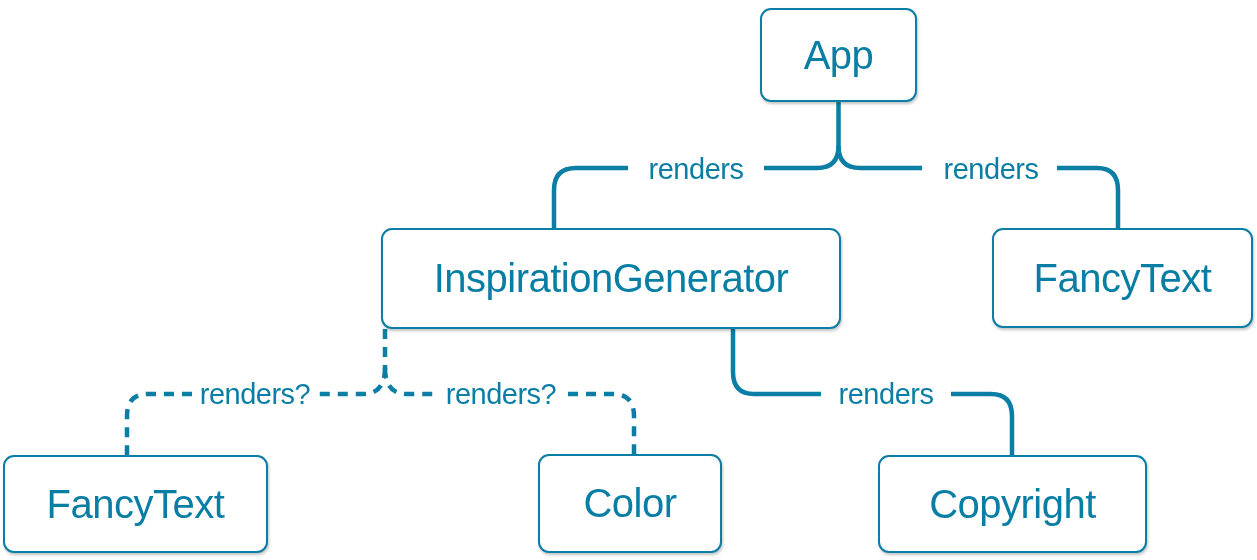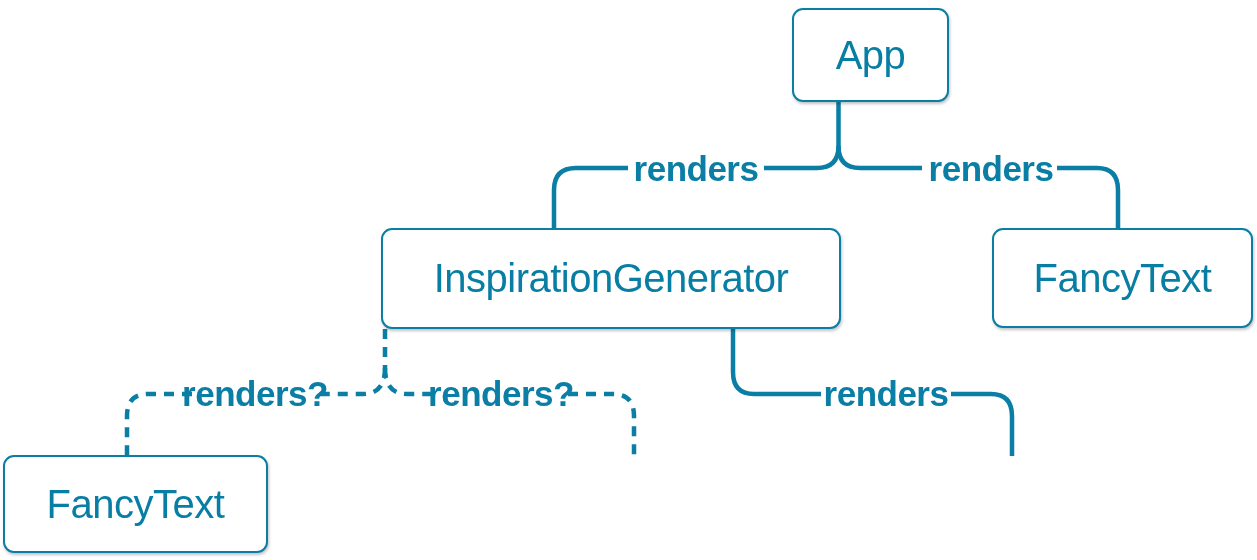--- a/index.html
+++ b/index.html
@@ -45,22 +45,22 @@
     color: #087ea4;
     font-size: 40px;
     font-weight: 500;
     letter-spacing: -0.5px;
     white-space: nowrap;
   }
   .edge-label {
     position: absolute;
     transform: translate(-50%, -50%);
     color: #0a7ea4;
-    font-size: 35px;
-    font-weight: bold;
+    font-size: 29px;
+    font-weight: normal;
     letter-spacing: -0.5px;
     white-space: nowrap;
   }
 </style>
 </head>
 <body>
 
 <div class="canvas">
 
   <svg class="edges-layer" width="1257" height="560" viewBox="0 0 1257 560" xmlns="http://www.w3.org/2000/svg">
@@ -74,37 +74,43 @@
     <path class="edge" d="M 733 329 V 372 Q 733 394 754 394 H 821"></path>
     <path class="edge" d="M 951 394 H 991 Q 1012 394 1012 416 V 456"></path>
 
     <path class="edge dashed" d="M 385 329 V 368"></path>
     <path class="edge dashed" d="M 385 368 Q 385 394 363 394 H 318"></path>
     <path class="edge dashed" d="M 192 394 H 148 Q 127 394 127 416 V 456"></path>
     <path class="edge dashed" d="M 385 368 Q 385 394 407 394 H 434"></path>
     <path class="edge dashed" d="M 568 394 H 613 Q 634 394 634 416 V 455"></path>
   </svg>
 
-  <div class="node" style="left:792px; top:8px; width:157px; height:94px;">
+  <div class="node" style="left:760px; top:8px; width:157px; height:94px;">
     <span class="node-label">App</span>
   </div>
 
   <div class="node" style="left:333px; top:228px; width:460px; height:101px;margin-left:48px;">
     <span class="node-label">InspirationGenerator</span>
   </div>
 
   <div class="node" style="left:992px; top:228px; width:261px; height:100px;">
     <span class="node-label">FancyText</span>
   </div>
 
   <div class="node" style="left:3px; top:455px; width:265px; height:98px;">
     <span class="node-label">FancyText</span>
   </div>
 
+  <div class="node" style="left:538px; top:454px; width:184px; height:99px;">
+    <span class="node-label">Color</span>
+  </div>
 
+  <div class="node" style="left:878px; top:455px; width:269px; height:98px;">
+    <span class="node-label">Copyright</span>
+  </div>
 
   <span class="edge-label" style="left:696px; top:169px;">renders</span>
   <span class="edge-label" style="left:991px; top:169px;">renders</span>
   <span class="edge-label" style="left:255px; top:394px;">renders?</span>
   <span class="edge-label" style="left:501px; top:394px;">renders?</span>
   <span class="edge-label" style="left:886px; top:394px;">renders</span>
 
 </div>
 
 </body></html>

